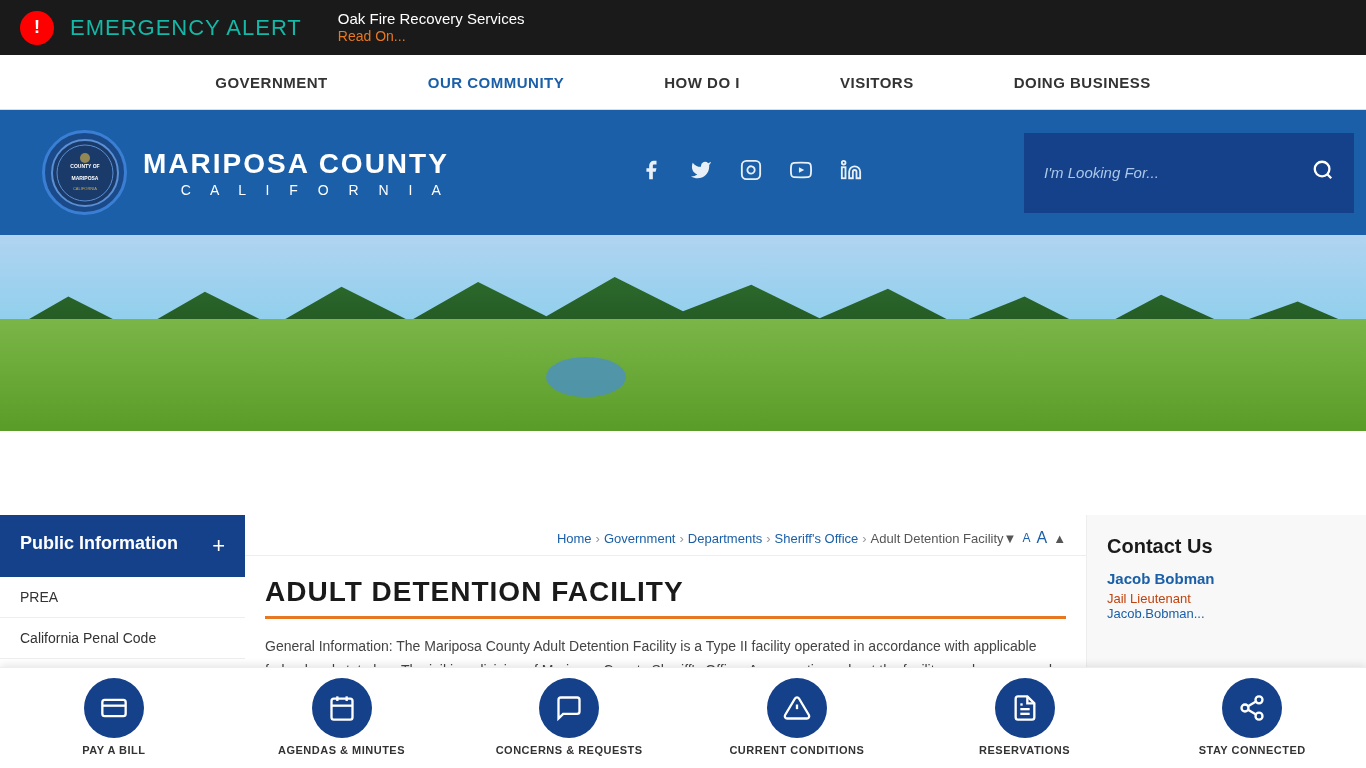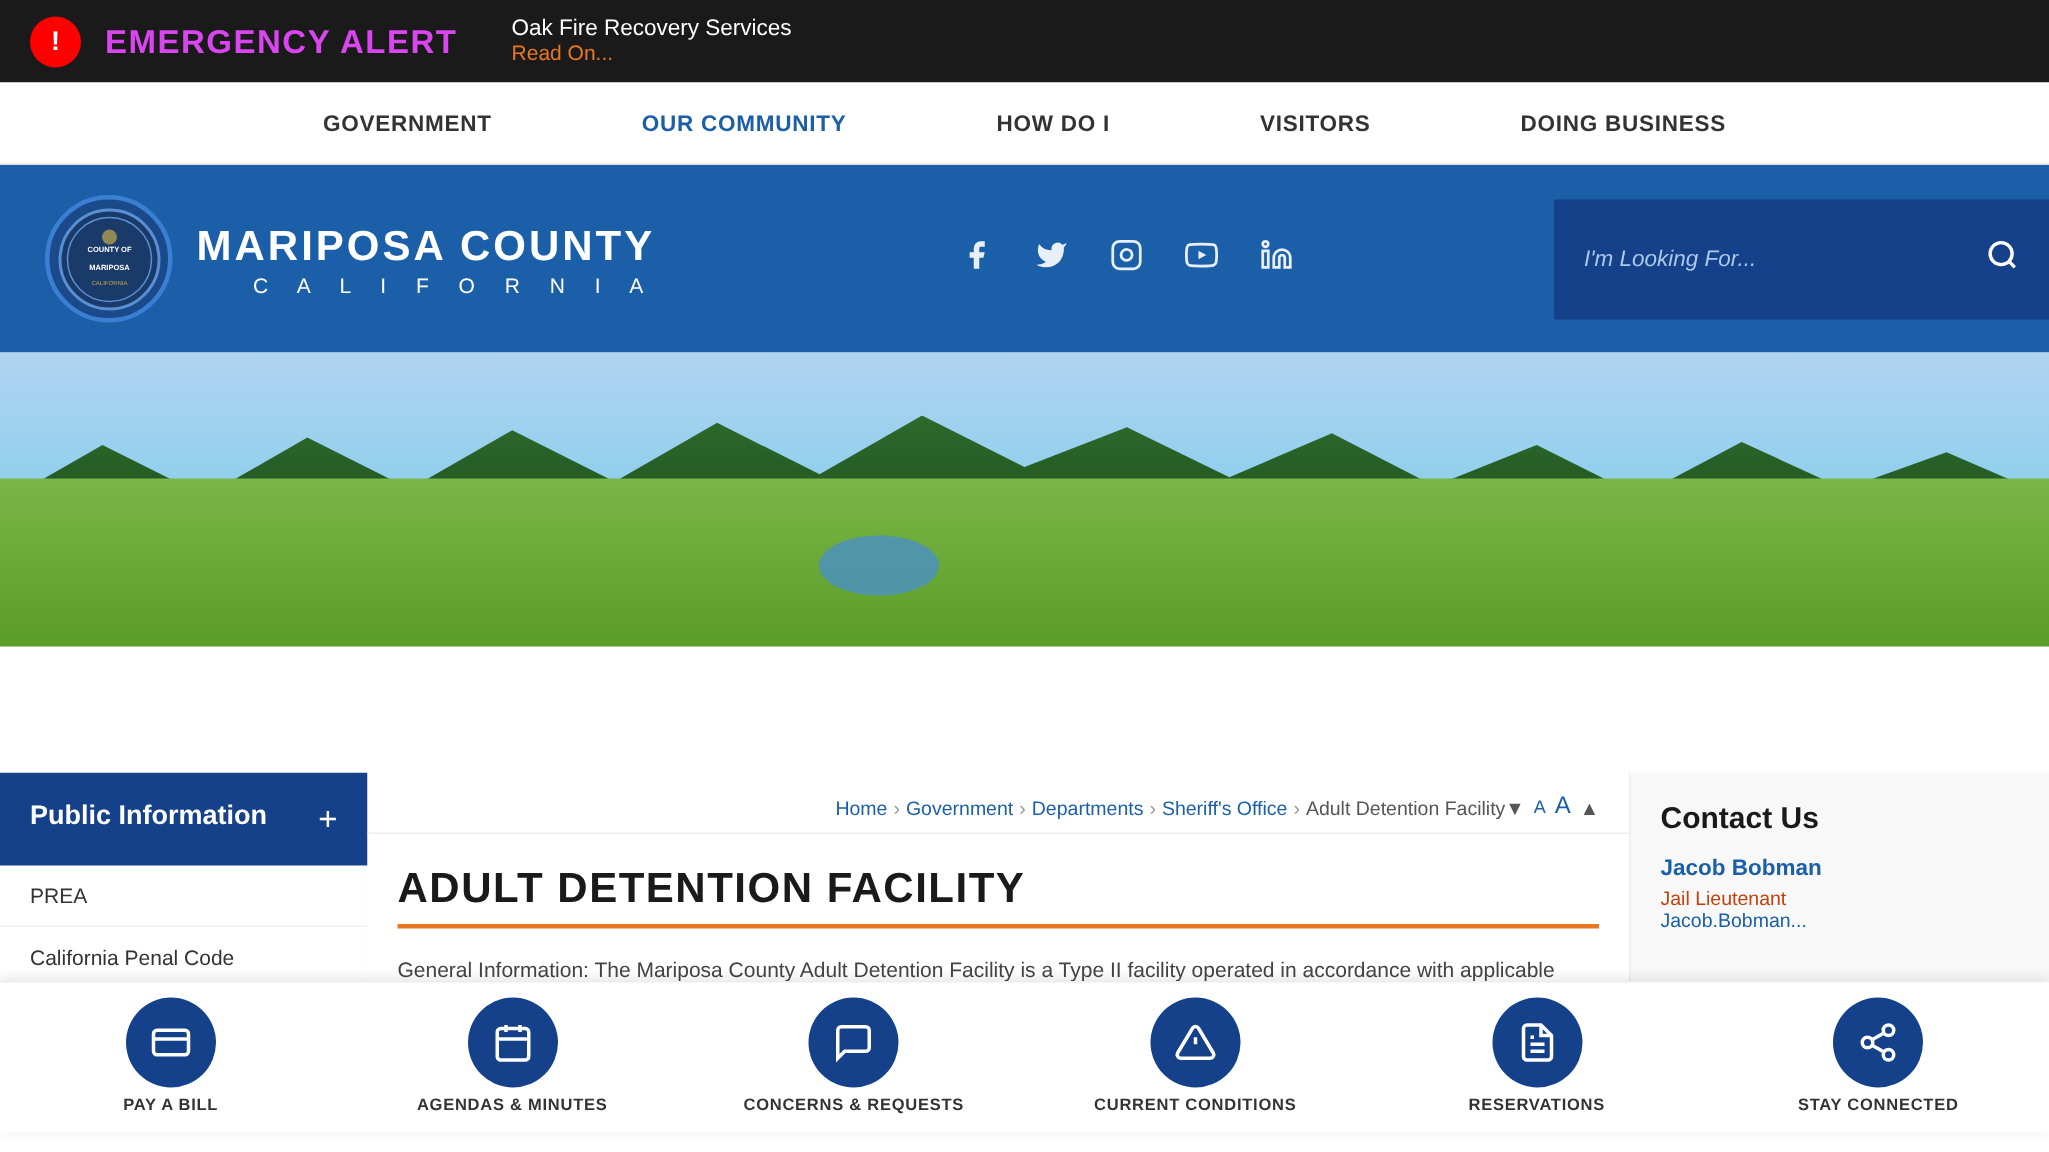--- a/index.html
+++ b/index.html
@@ -23,23 +23,23 @@
       display: flex;
       align-items: center;
       justify-content: center;
       font-weight: bold;
       font-size: 18px;
       color: white;
       flex-shrink: 0;
     }
     .emergency-title {
       font-size: 22px;
-      font-weight: 700;
+      font-weight: 400;
       letter-spacing: 1px;
-      color: #d946ef;
+      color: #14b8a6;
     }
     .emergency-content { margin-left: 20px; }
     .emergency-content .alert-text { font-size: 15px; color: white; }
     .emergency-content .read-on { color: #e87722; font-size: 14px; text-decoration: none; }
 
     
     .nav-bar {
       background: white;
       display: flex;
       justify-content: center;
@@ -60,21 +60,21 @@
       align-items: center;
       text-transform: uppercase;
     }
     .nav-item.active { color: #1a5fa8; }
 
     
     .site-header {
       background: #1a5fa8;
       display: flex;
       align-items: center;
-      padding: 10px 0;
+      padding: 10px 12px;
       position: relative;
     }
     .logo-area {
       background: #1a5fa8;
       display: flex;
       align-items: center;
       padding: 10px 30px;
       gap: 16px;
       min-width: 460px;
     }
@@ -297,21 +297,21 @@
       color: #1a1a1a;
       margin-bottom: 12px;
     }
     .contact-name { color: #1a5fa8; font-size: 15px; font-weight: 600; cursor: pointer; }
     .contact-role { font-size: 13px; color: #c2410c; margin-top: 4px; }
     .contact-email { color: #1a5fa8; font-size: 13px; cursor: pointer; }
 
     
     .quick-access {
       position: fixed;
-      bottom: 13px;
+      bottom: 0;
       left: 0;
       right: 0;
       background: white;
       display: flex;
       justify-content: space-around;
       align-items: center;
       padding: 10px 0 12px 0;
       border-top: 1px solid #eee;
       box-shadow: 0 -2px 8px rgba(0,0,0,0.1);
       z-index: 100;

